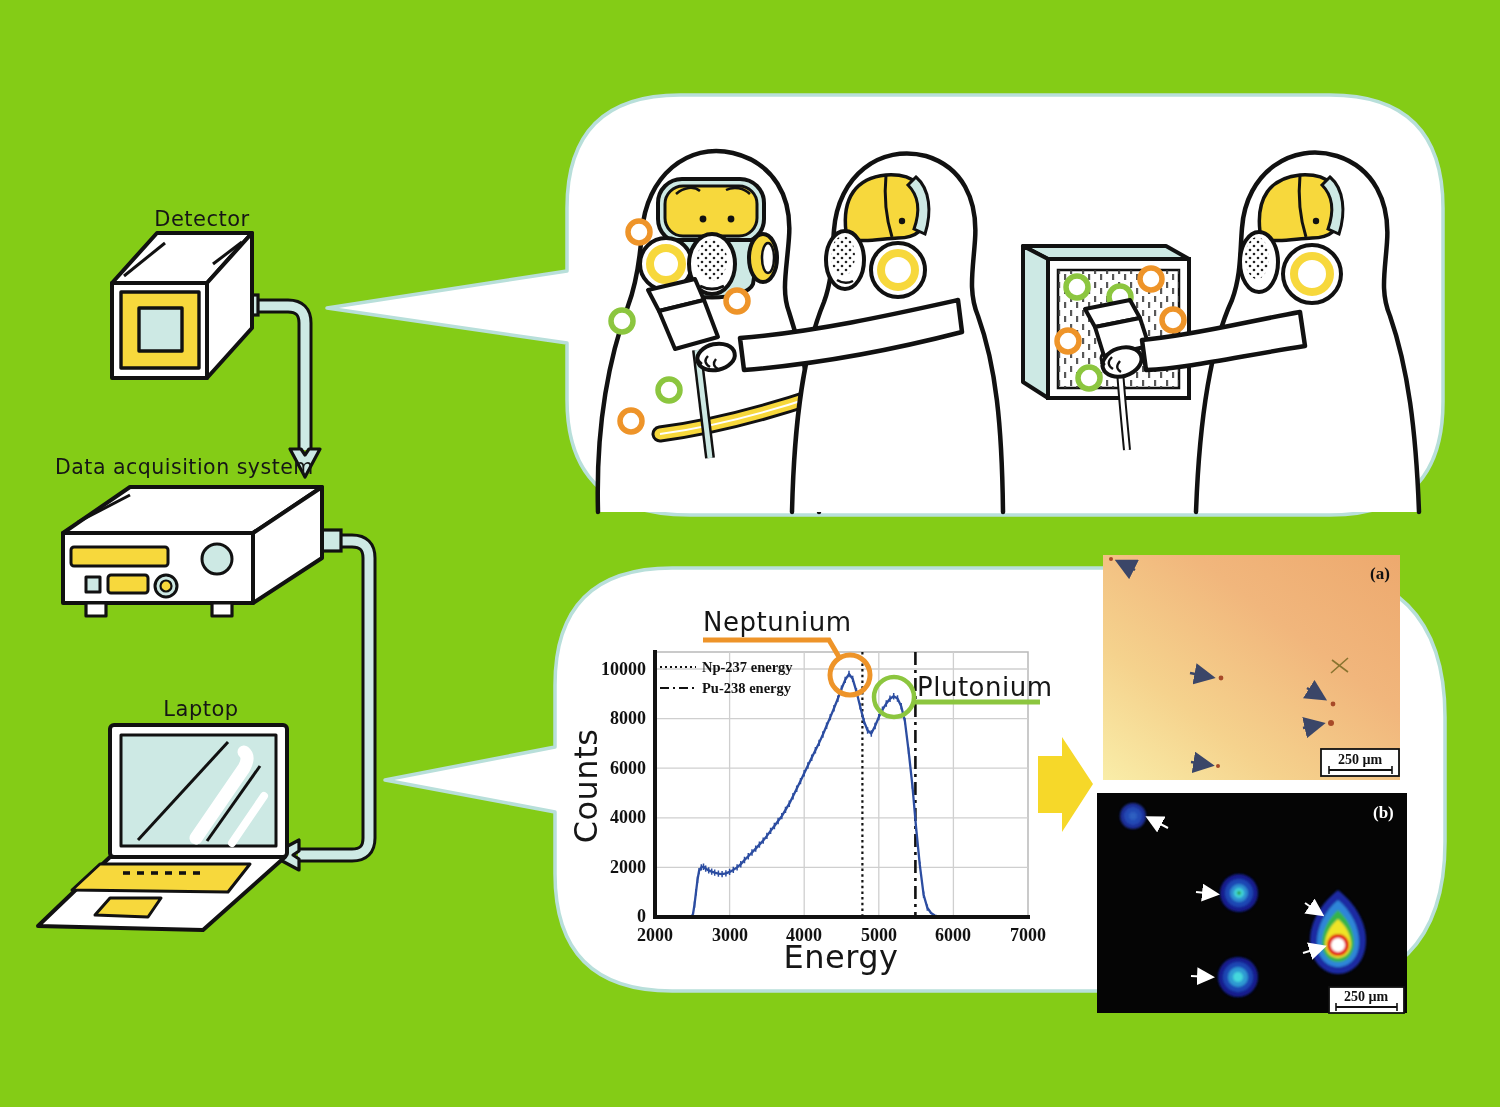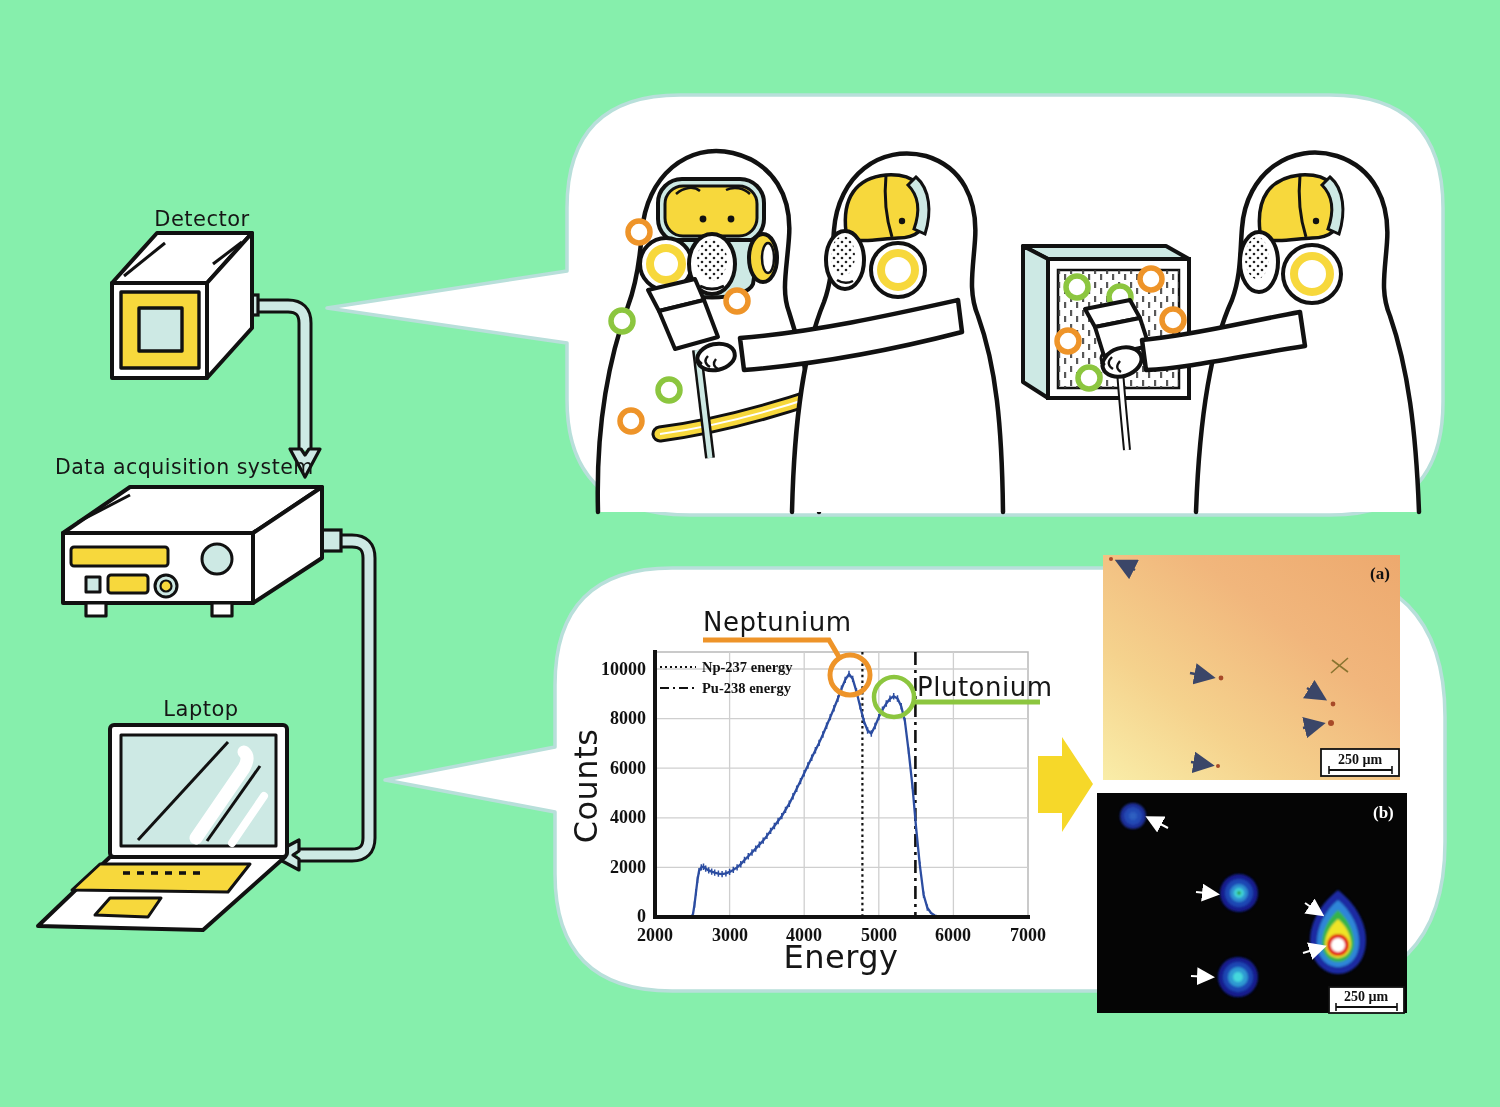--- a/index.html
+++ b/index.html
@@ -1,16 +1,16 @@
 <!DOCTYPE html>
 <html><head>
 <meta charset="utf-8">
 <style>
   html,body{margin:0;padding:0;background:#fff;}
-  .stage{position:relative;width:1500px;height:1107px;background:#86efac;overflow:hidden;
+  .stage{position:relative;width:1500px;height:1107px;background:#84cc16;overflow:hidden;
          font-family:"DejaVu Sans","Liberation Sans",sans-serif;}
   svg text{user-select:none;}
   .techlabel{font-family:"DejaVu Sans",sans-serif;font-weight:500;letter-spacing:.5px;fill:#161616;}
   .seriflabel{font-family:"Liberation Serif","DejaVu Serif",serif;font-weight:bold;fill:#111;}
 </style>
 </head>
 <body>
 
 <div class="stage">
 <svg width="1500" height="1107" viewBox="0 0 1500 1107">

